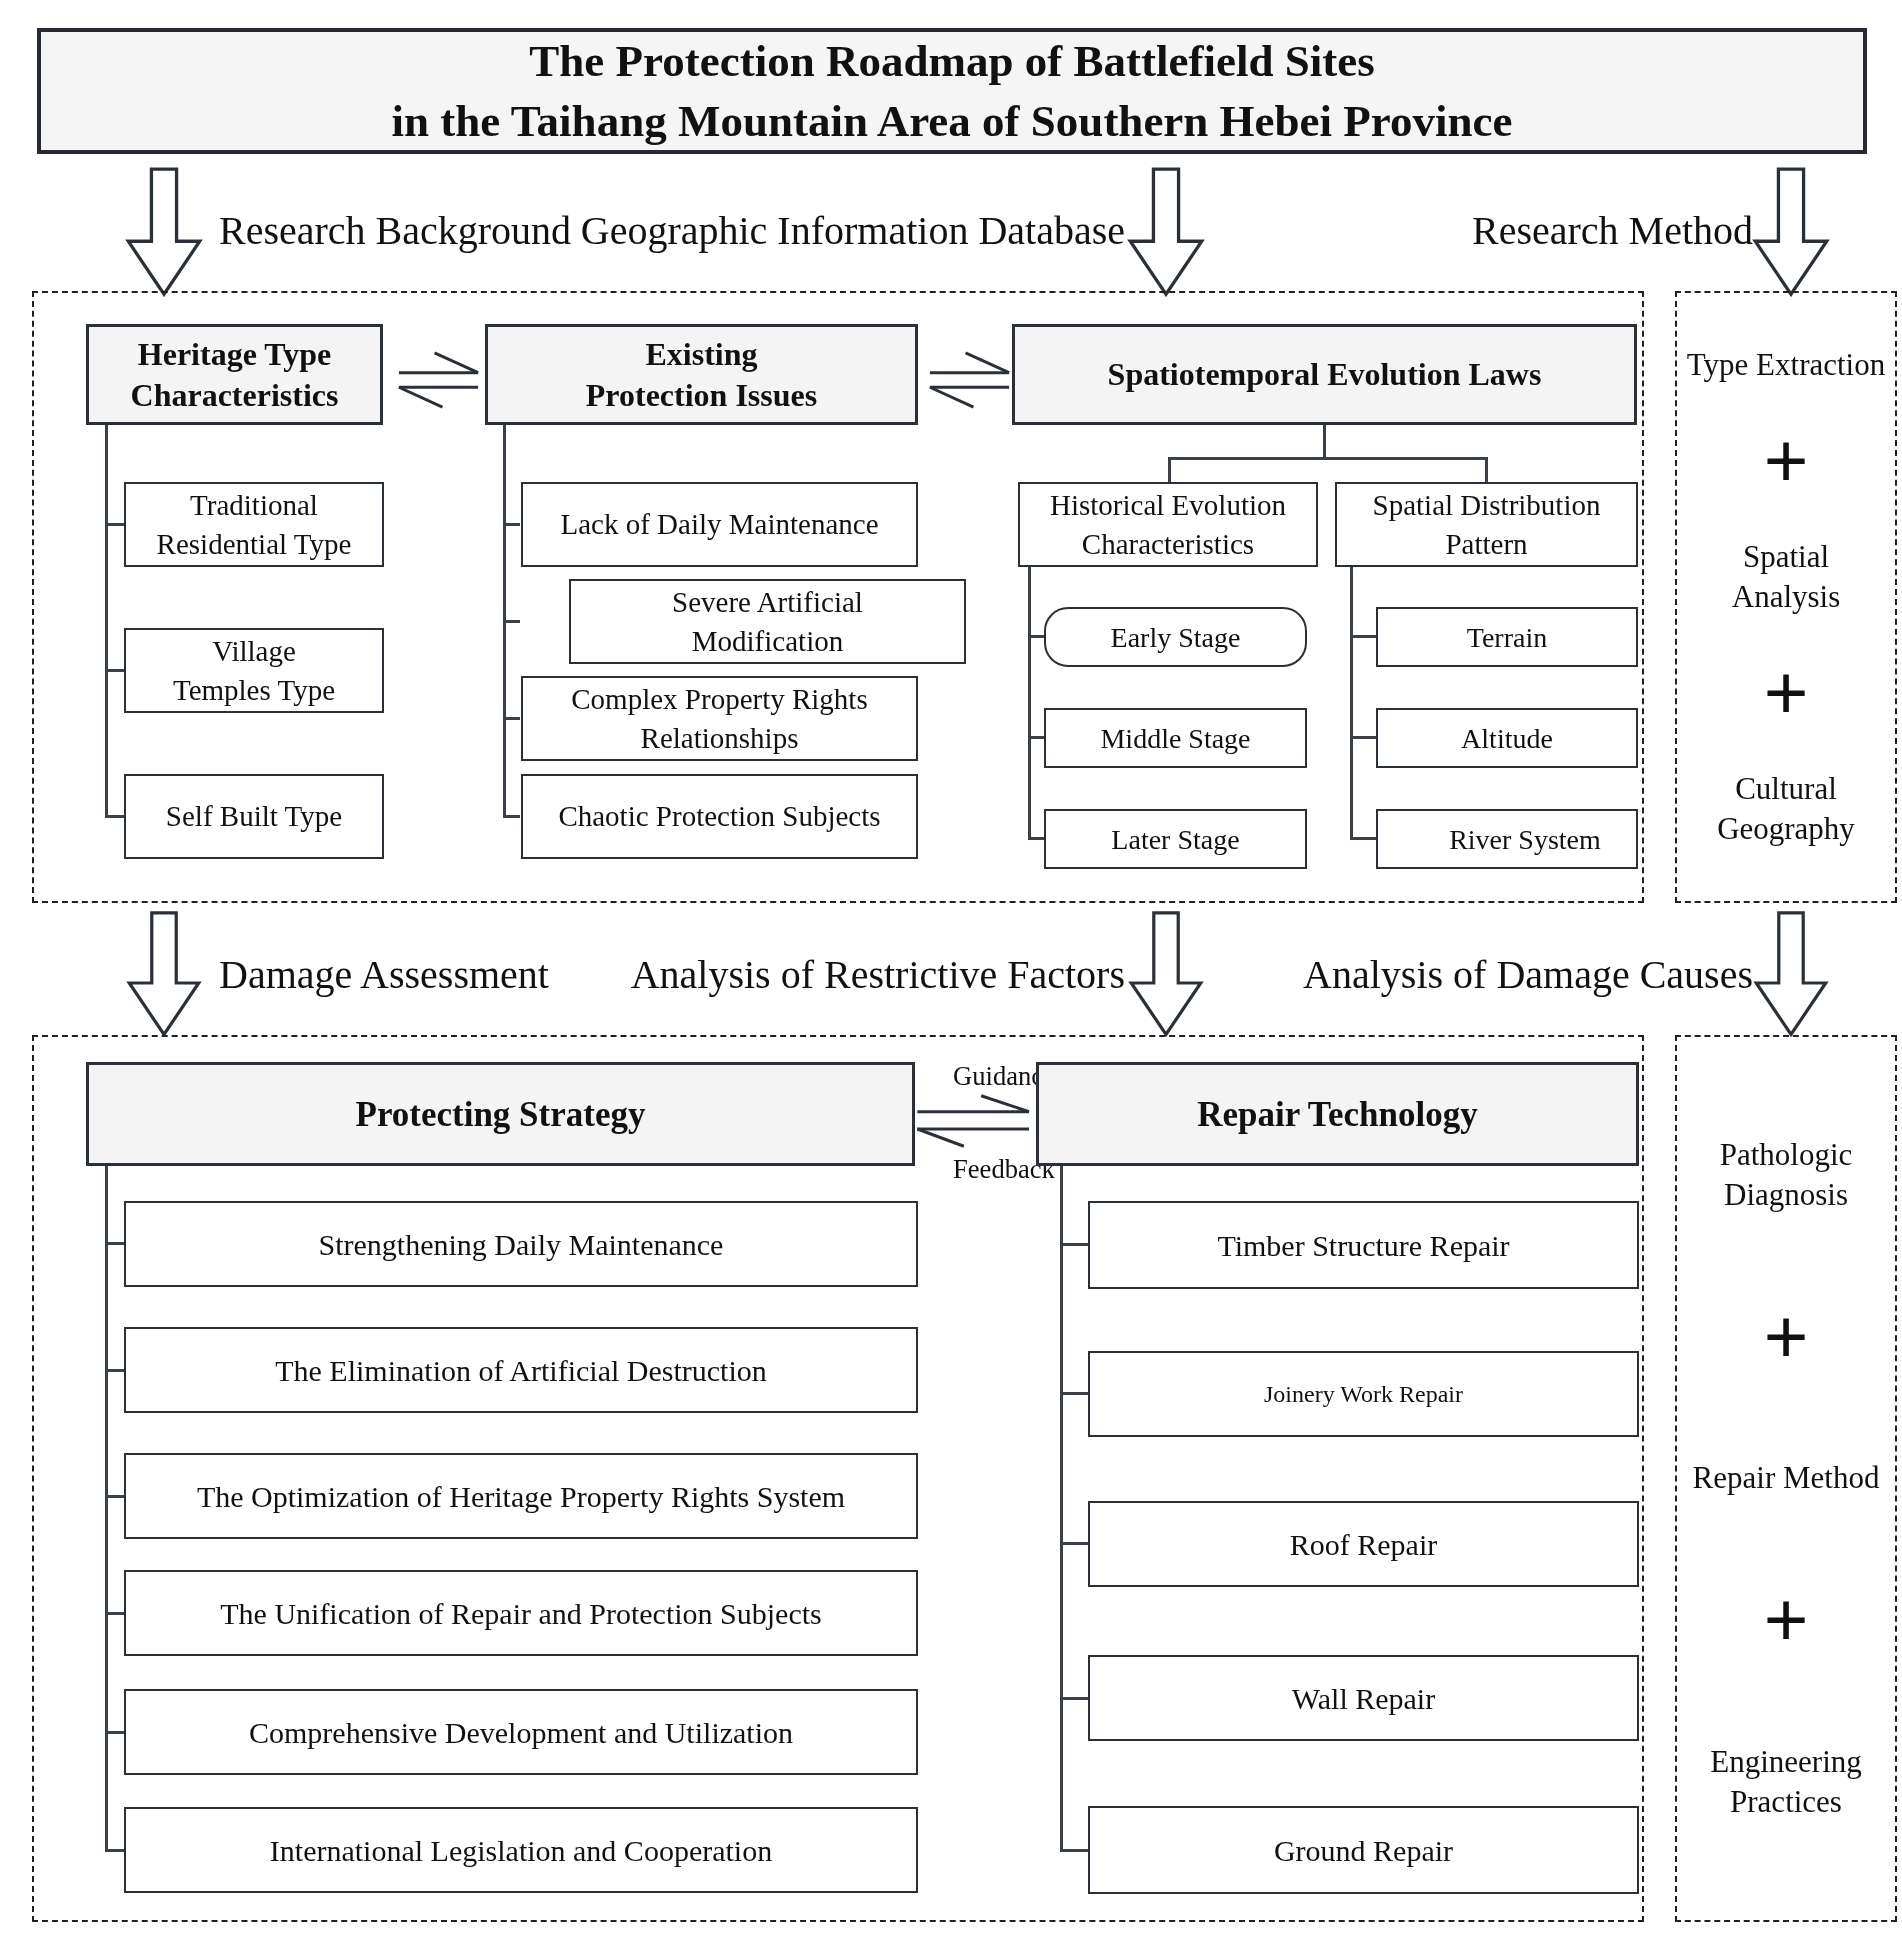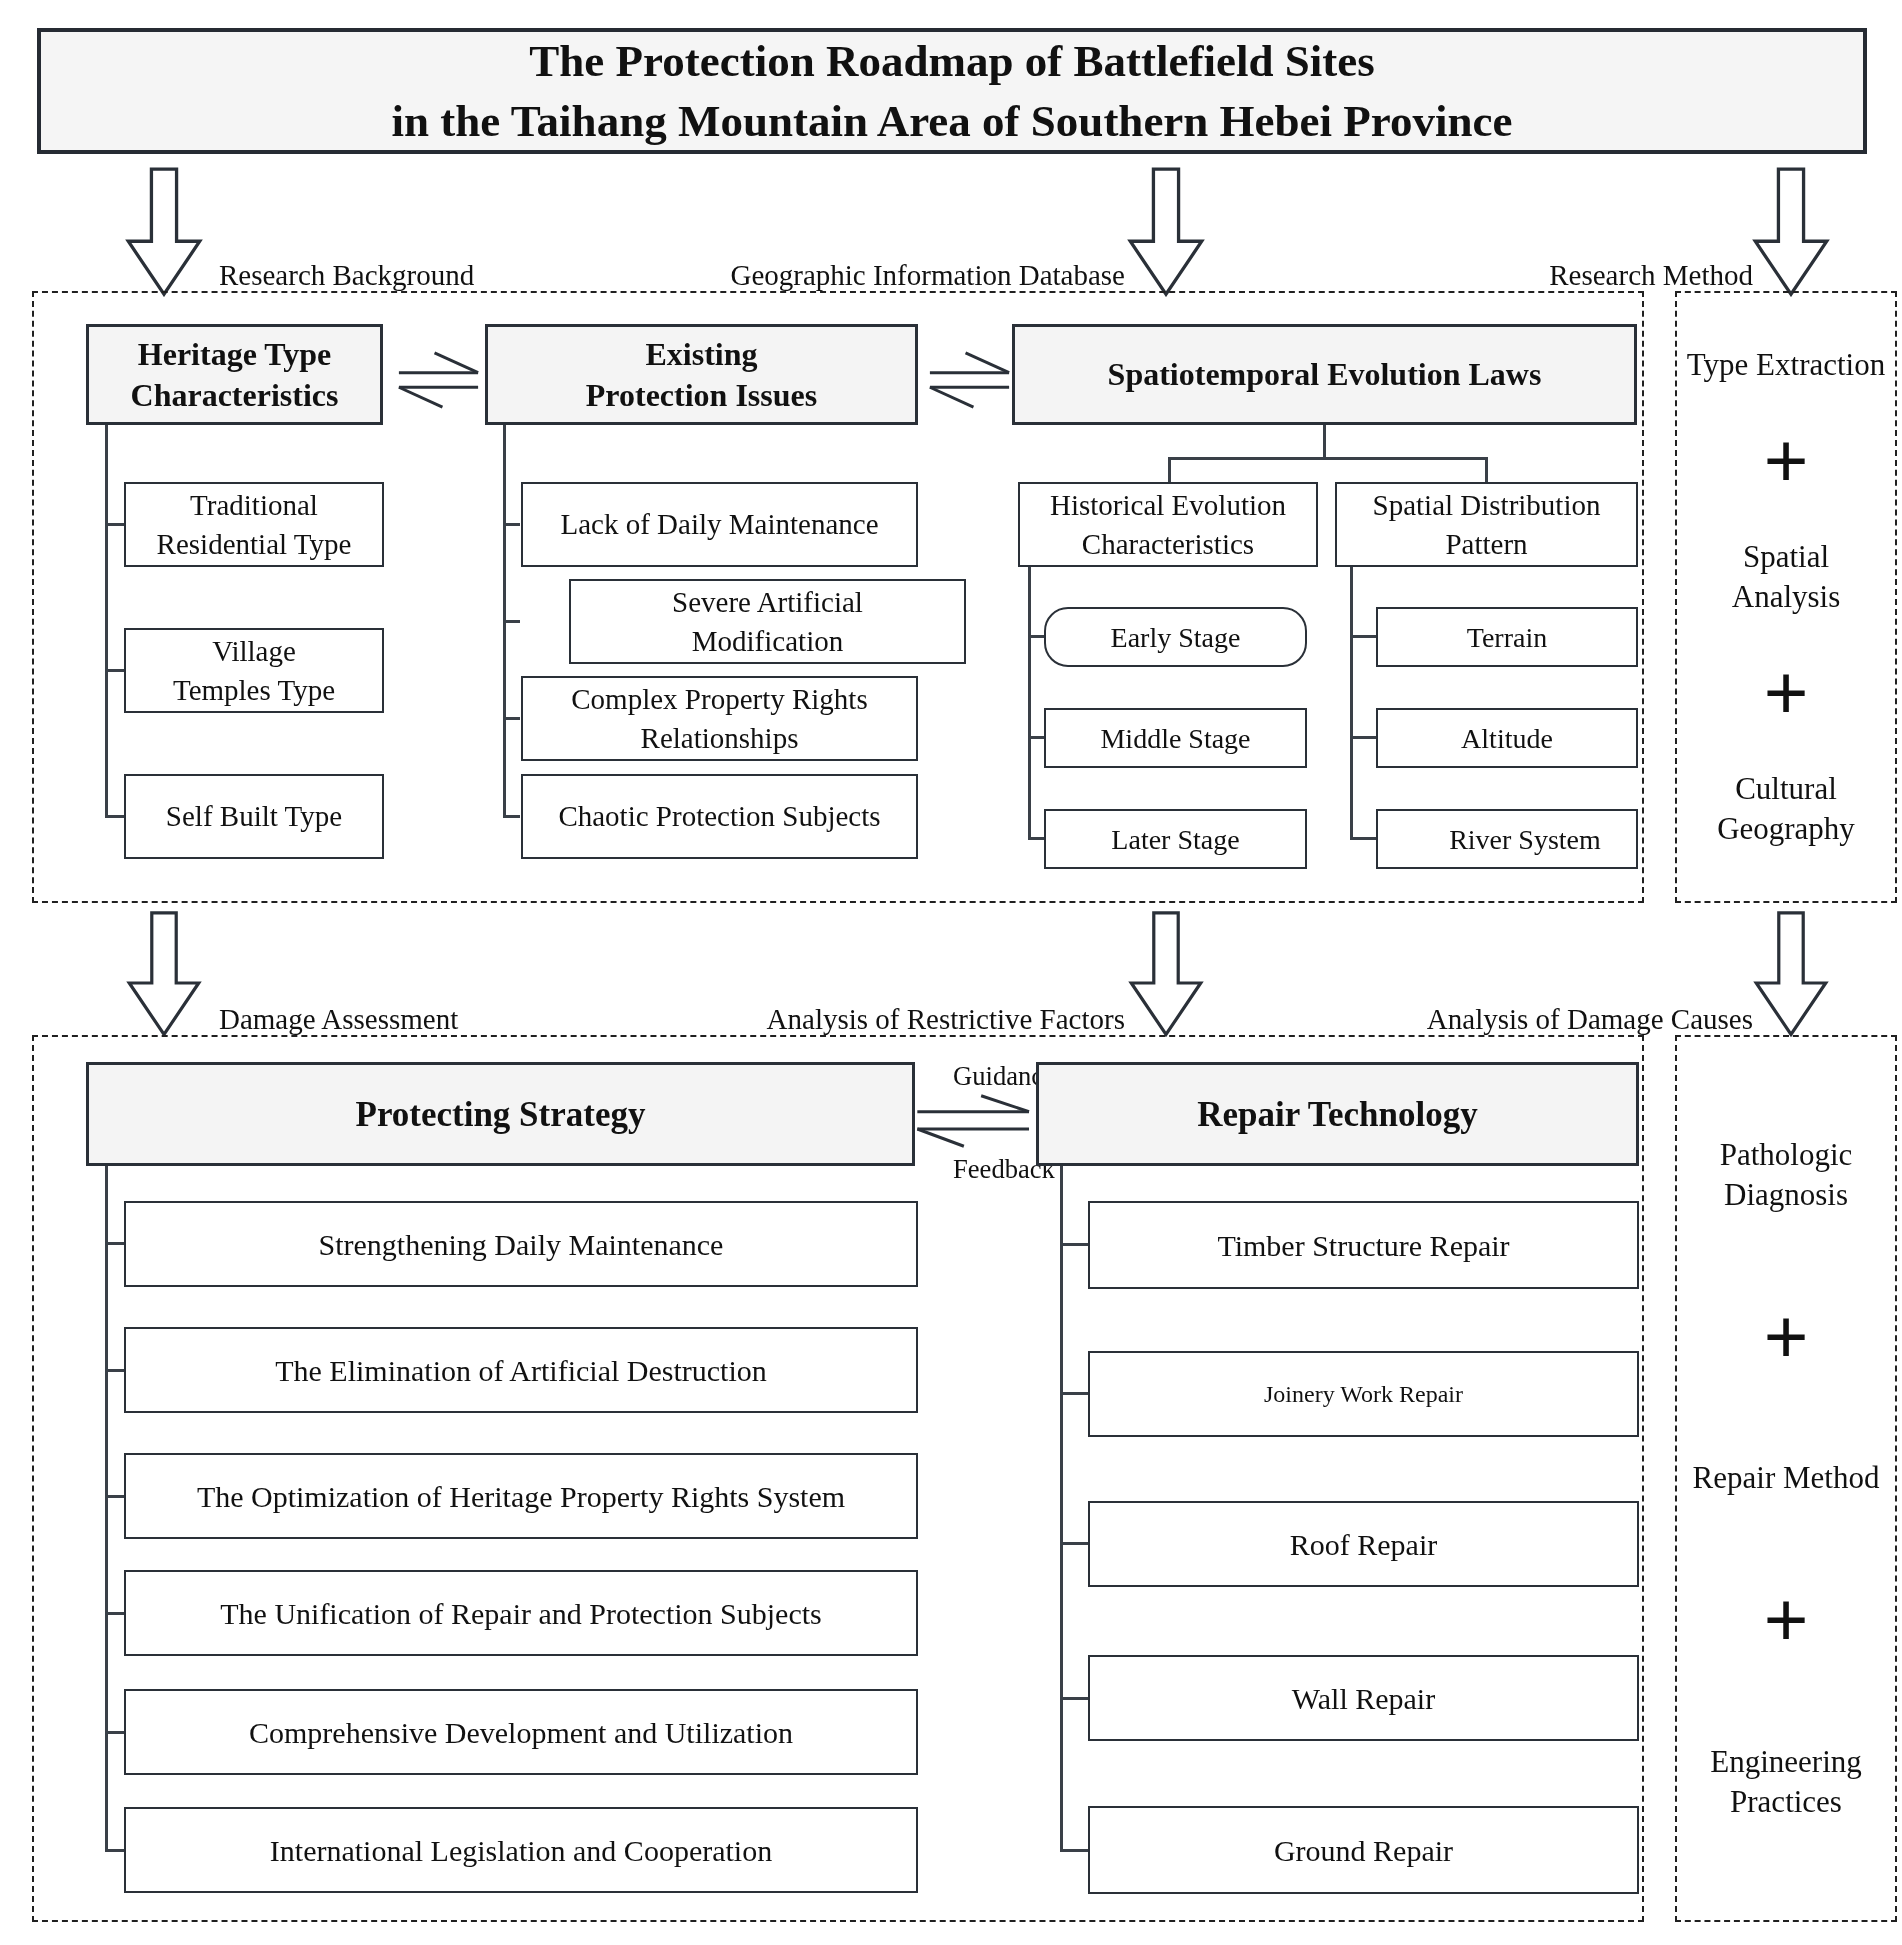--- a/index.html
+++ b/index.html
@@ -13,21 +13,21 @@
        align-items:center;justify-content:center;text-align:center;
        font-weight:bold;font-size:32px;line-height:41px;}
   .box{background:#ffffff;border:2.7px solid #2a3038;display:flex;flex-direction:column;
        align-items:center;justify-content:center;text-align:center;
        font-size:29px;line-height:39px;}
   .sbox{font-size:28px;}
   .dashed{border:2.7px dashed #202020;}
   .sidecol{display:flex;flex-direction:column;align-items:center;justify-content:space-evenly;
            text-align:center;font-size:31px;line-height:40px;padding:6.6px 9.3px;}
   .plus{font-size:80px;font-weight:bold;line-height:60px;}
-  .lbl{font-size:29px;line-height:40px;white-space:nowrap;margin-top:44px;}
+  .lbl{font-size:40px;line-height:40px;white-space:nowrap;}
   .small-lbl{font-size:26.6px;line-height:32px;text-align:left;padding-left:38px;}
   .conn{position:absolute;background:#3a4048;}
 </style>
 </head>
 <body>
 
 <div id="canvas">
 
   <div class="abs titlebox" style="left:37px;top:28px;width:1830px;height:126px;">
     <span>The Protection Roadmap of Battlefield Sites</span>

